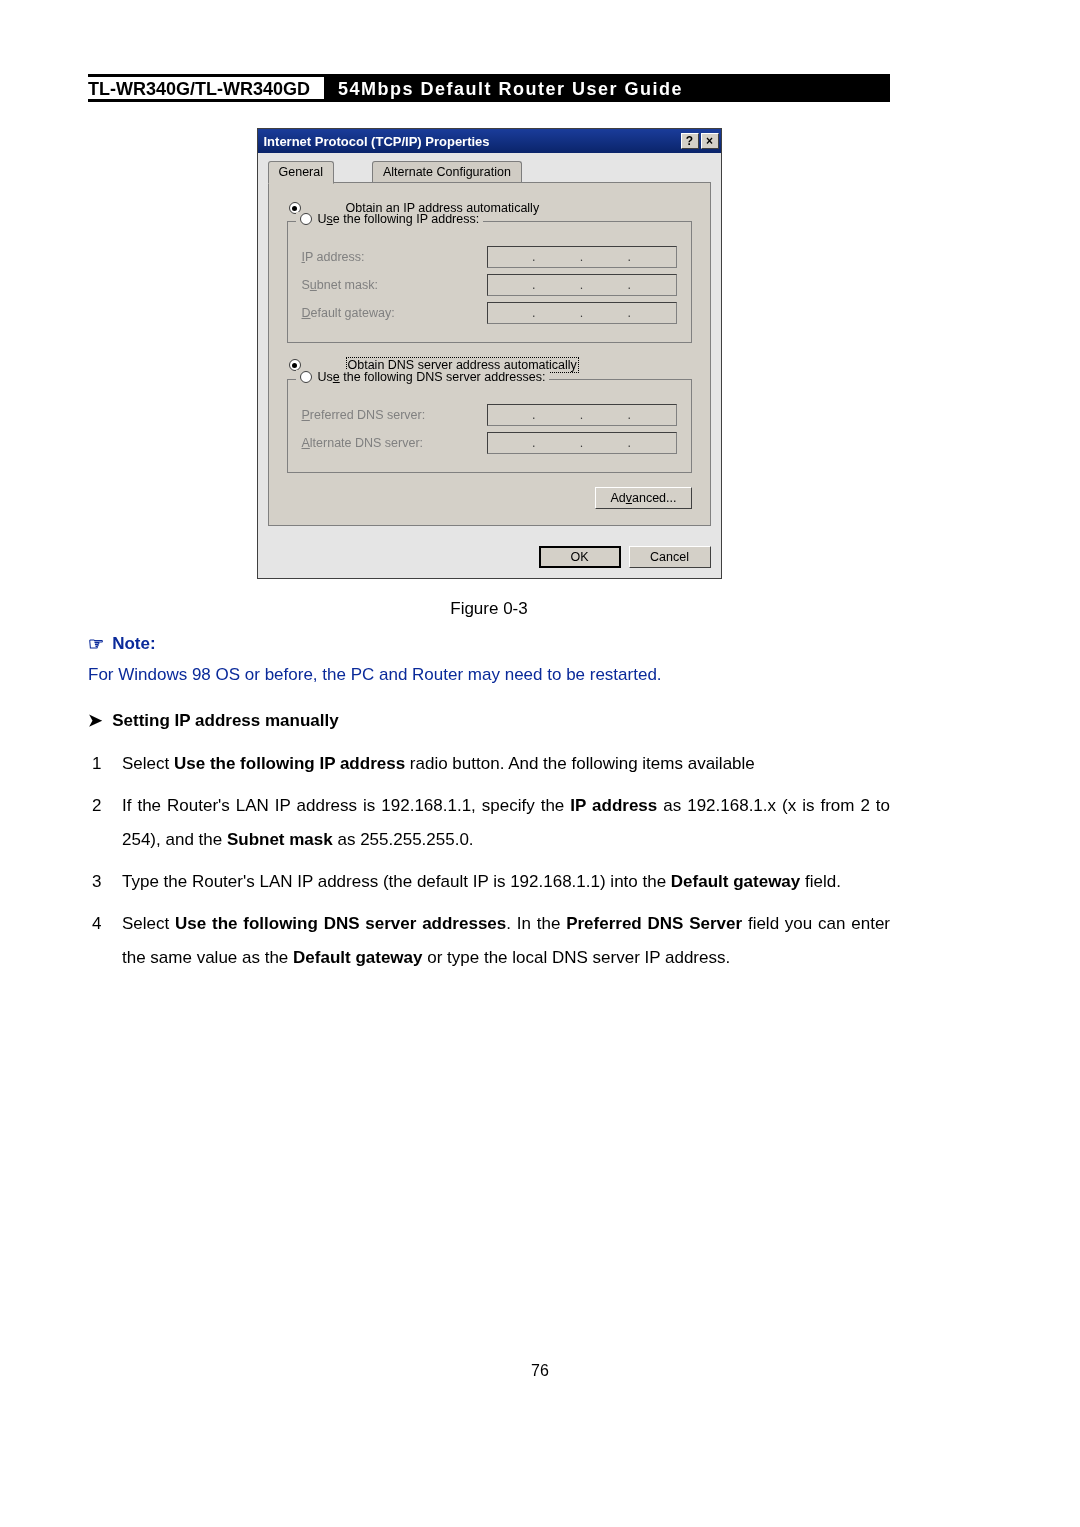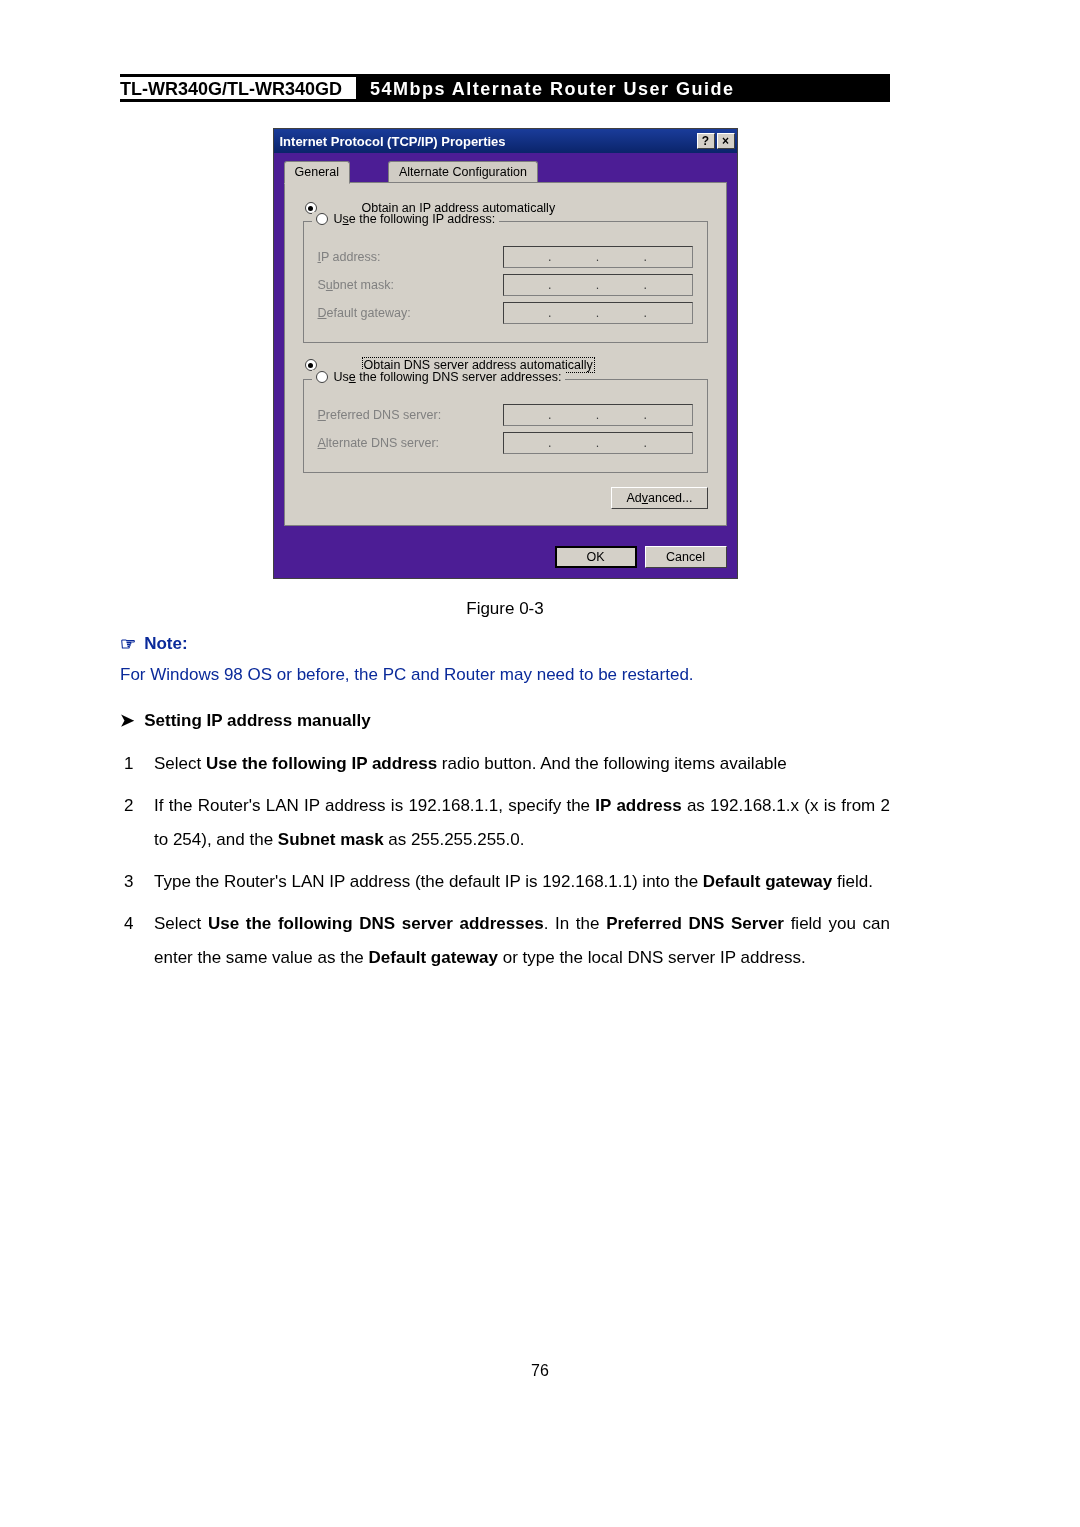--- a/index.html
+++ b/index.html
@@ -5,21 +5,21 @@
   * { box-sizing: border-box; }
   body {
     margin: 0;
     background: #fff;
     font-family: Arial, "Helvetica Neue", Helvetica, sans-serif;
     width: 1080px;
     min-height: 1527px;
     position: relative;
   }
   .page {
-    padding: 74px 190px 0 120px;
+    padding: 74px 190px 0 88px;
   }
 
   
   .hdr {
     display: flex;
     border-top: 3px solid #000;
     border-bottom: 3px solid #000;
     font-weight: bold;
     font-size: 18px;
     line-height: 22px;
@@ -36,21 +36,21 @@
     color: #fff;
     flex: 1;
     padding: 1px 0 0 14px;
     letter-spacing: 1.5px;
   }
 
   
   .dlg-wrap { display: flex; justify-content: center; margin-top: 26px; }
   .dlg {
     width: 465px;
-    background: #4c1d95;
+    background: #e5e5e5;
     border: 1px solid #404040;
     font-family: Tahoma, Arial, sans-serif;
     font-size: 12.5px;
     color: #000;
   }
   .titlebar {
     display: flex;
     align-items: center;
     background: #0a246a;
     background: linear-gradient(#1a3c9a, #0a246a);
@@ -220,21 +220,21 @@
 
   .dotted-box { border: 1px dotted #000; padding: 0 1px; }
 </style>
 </head>
 <body>
 
 <div class="page">
 
   <div class="hdr">
     <div class="hdr-left">TL-WR340G/TL-WR340GD</div>
-    <div class="hdr-right">54Mbps Alternate Router User Guide</div>
+    <div class="hdr-right">54Mbps Default Router User Guide</div>
   </div>
 
   <div class="dlg-wrap">
     <div class="dlg">
       <div class="titlebar">
         <span class="titlebar-text">Internet Protocol (TCP/IP) Properties</span>
         <div class="winbtn">?</div>
         <div class="winbtn">×</div>
       </div>
 

